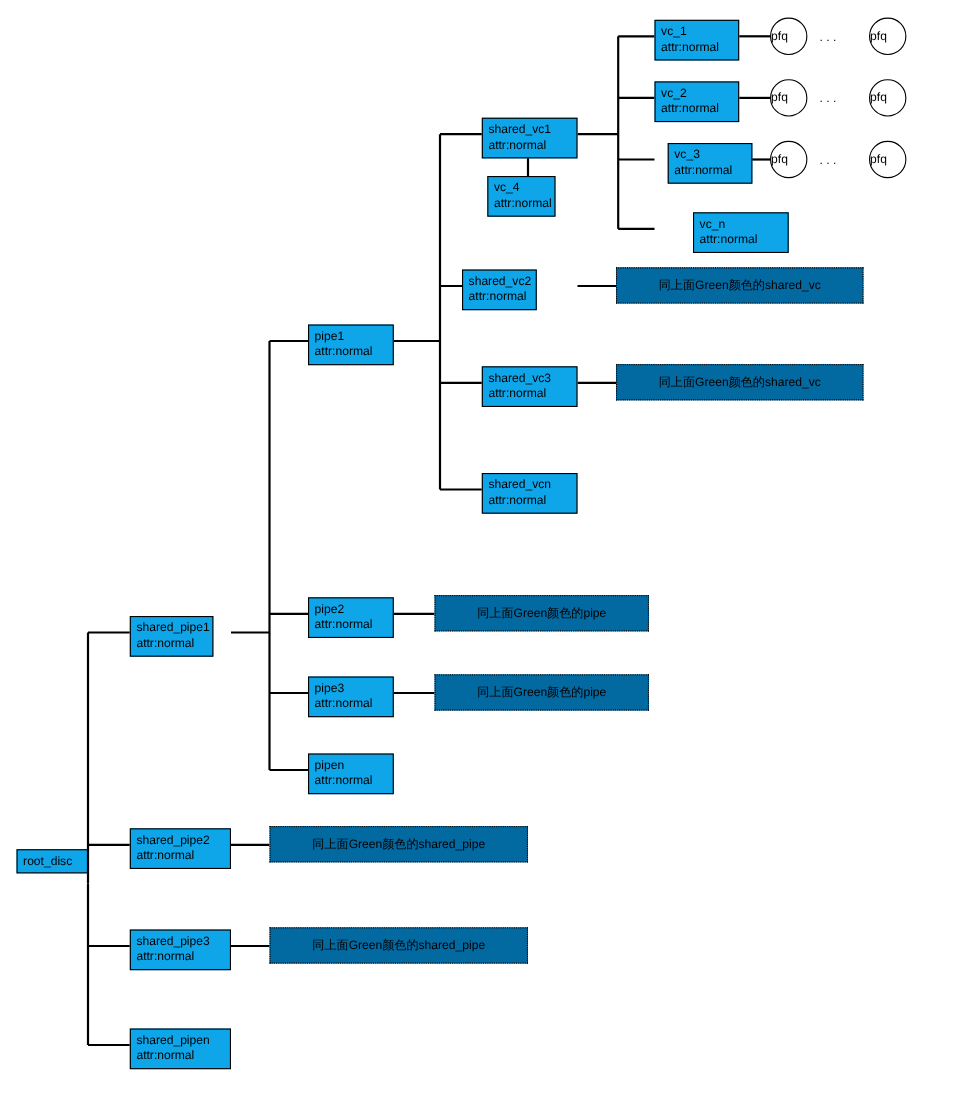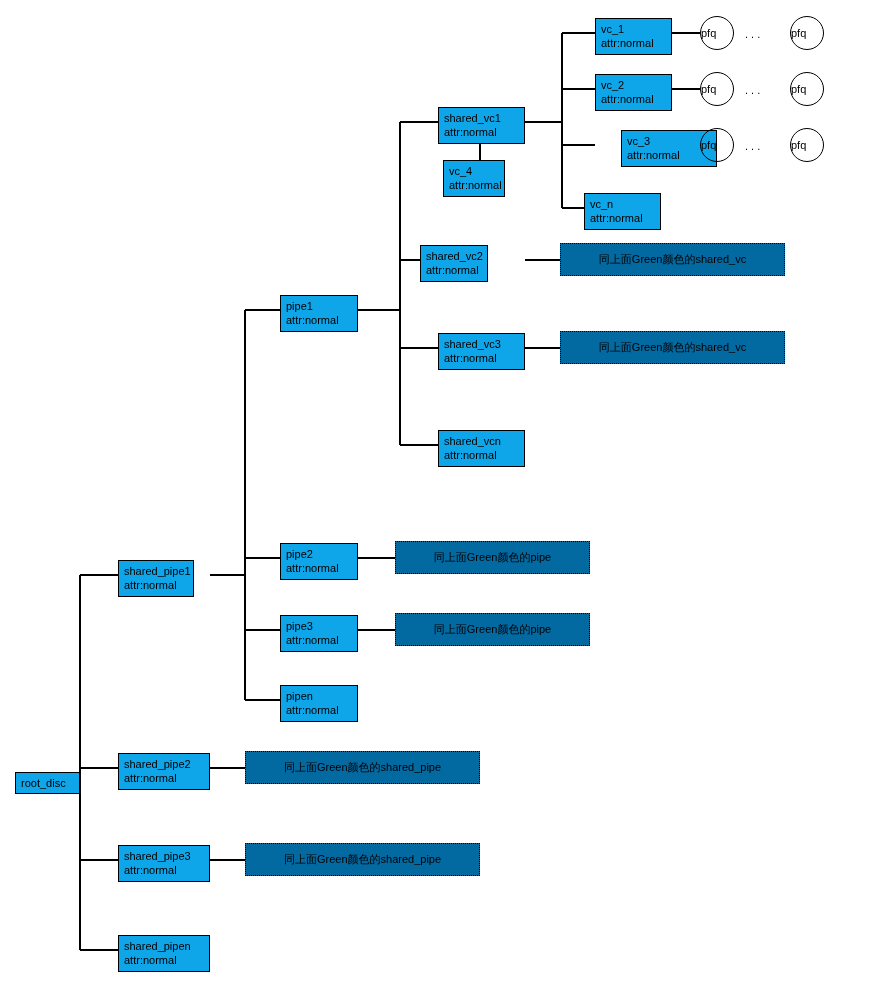--- a/index.html
+++ b/index.html
@@ -119,29 +119,29 @@
 </div>
 
 <div class="node" style="left:595px;top:18px;width:77px">
   <span class="name">vc_1</span>
   <span class="attr">attr:normal</span>
 </div>
 <div class="node" style="left:595px;top:74px;width:77px">
   <span class="name">vc_2</span>
   <span class="attr">attr:normal</span>
 </div>
-<div class="node" style="left:621px;top:130px;width:96px">
+<div class="node" style="left:607px;top:130px;width:77px">
   <span class="name">vc_3</span>
   <span class="attr">attr:normal</span>
 </div>
 <div class="node" style="left:443px;top:160px;width:62px">
   <span class="name">vc_4</span>
   <span class="attr">attr:normal</span>
 </div>
-<div class="node" style="left:584px;top:193px;width:77px">
+<div class="node" style="left:630px;top:193px;width:87px">
   <span class="name">vc_n</span>
   <span class="attr">attr:normal</span>
 </div>
 
 <div class="circle" style="left:700px;top:16px">
     <span>pfq</span>
   </div>
 <div class="dots" style="left:745px;top:28px">. . .</div>
 <div class="circle" style="left:790px;top:16px">
     <span>pfq</span>

